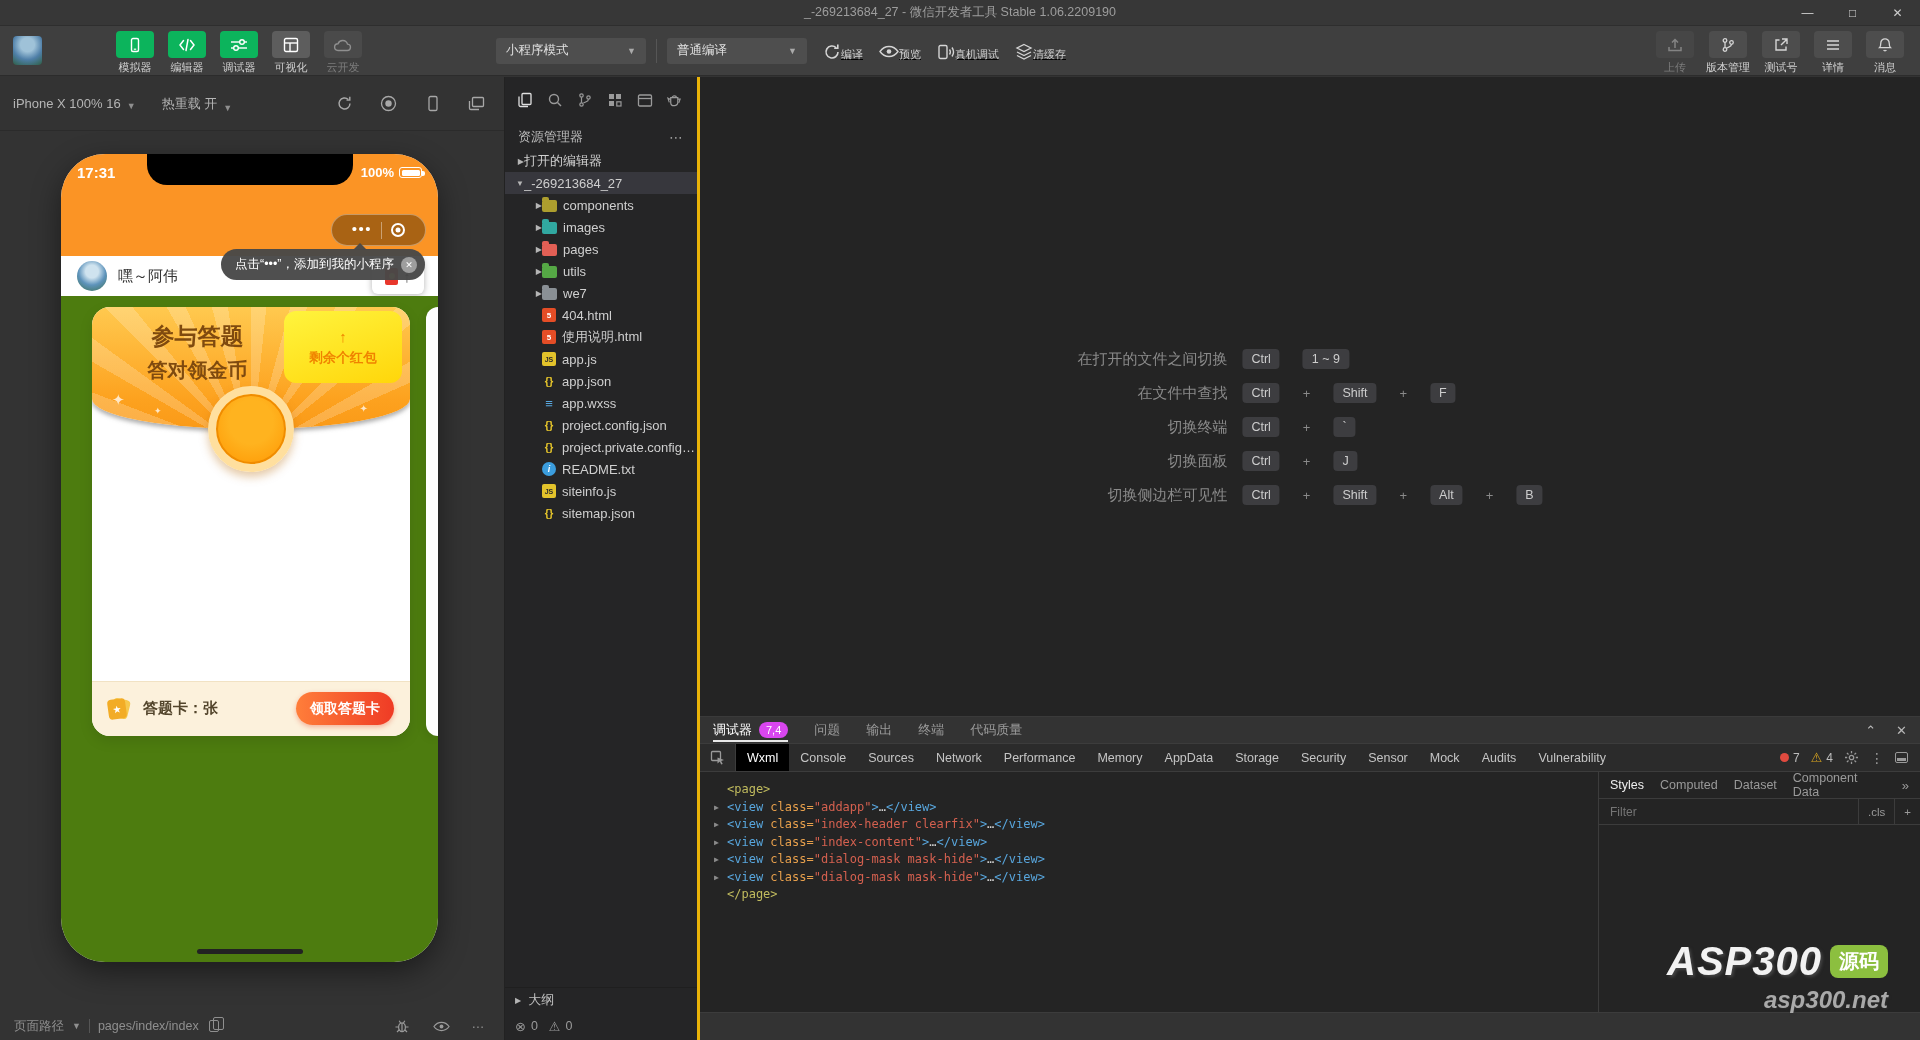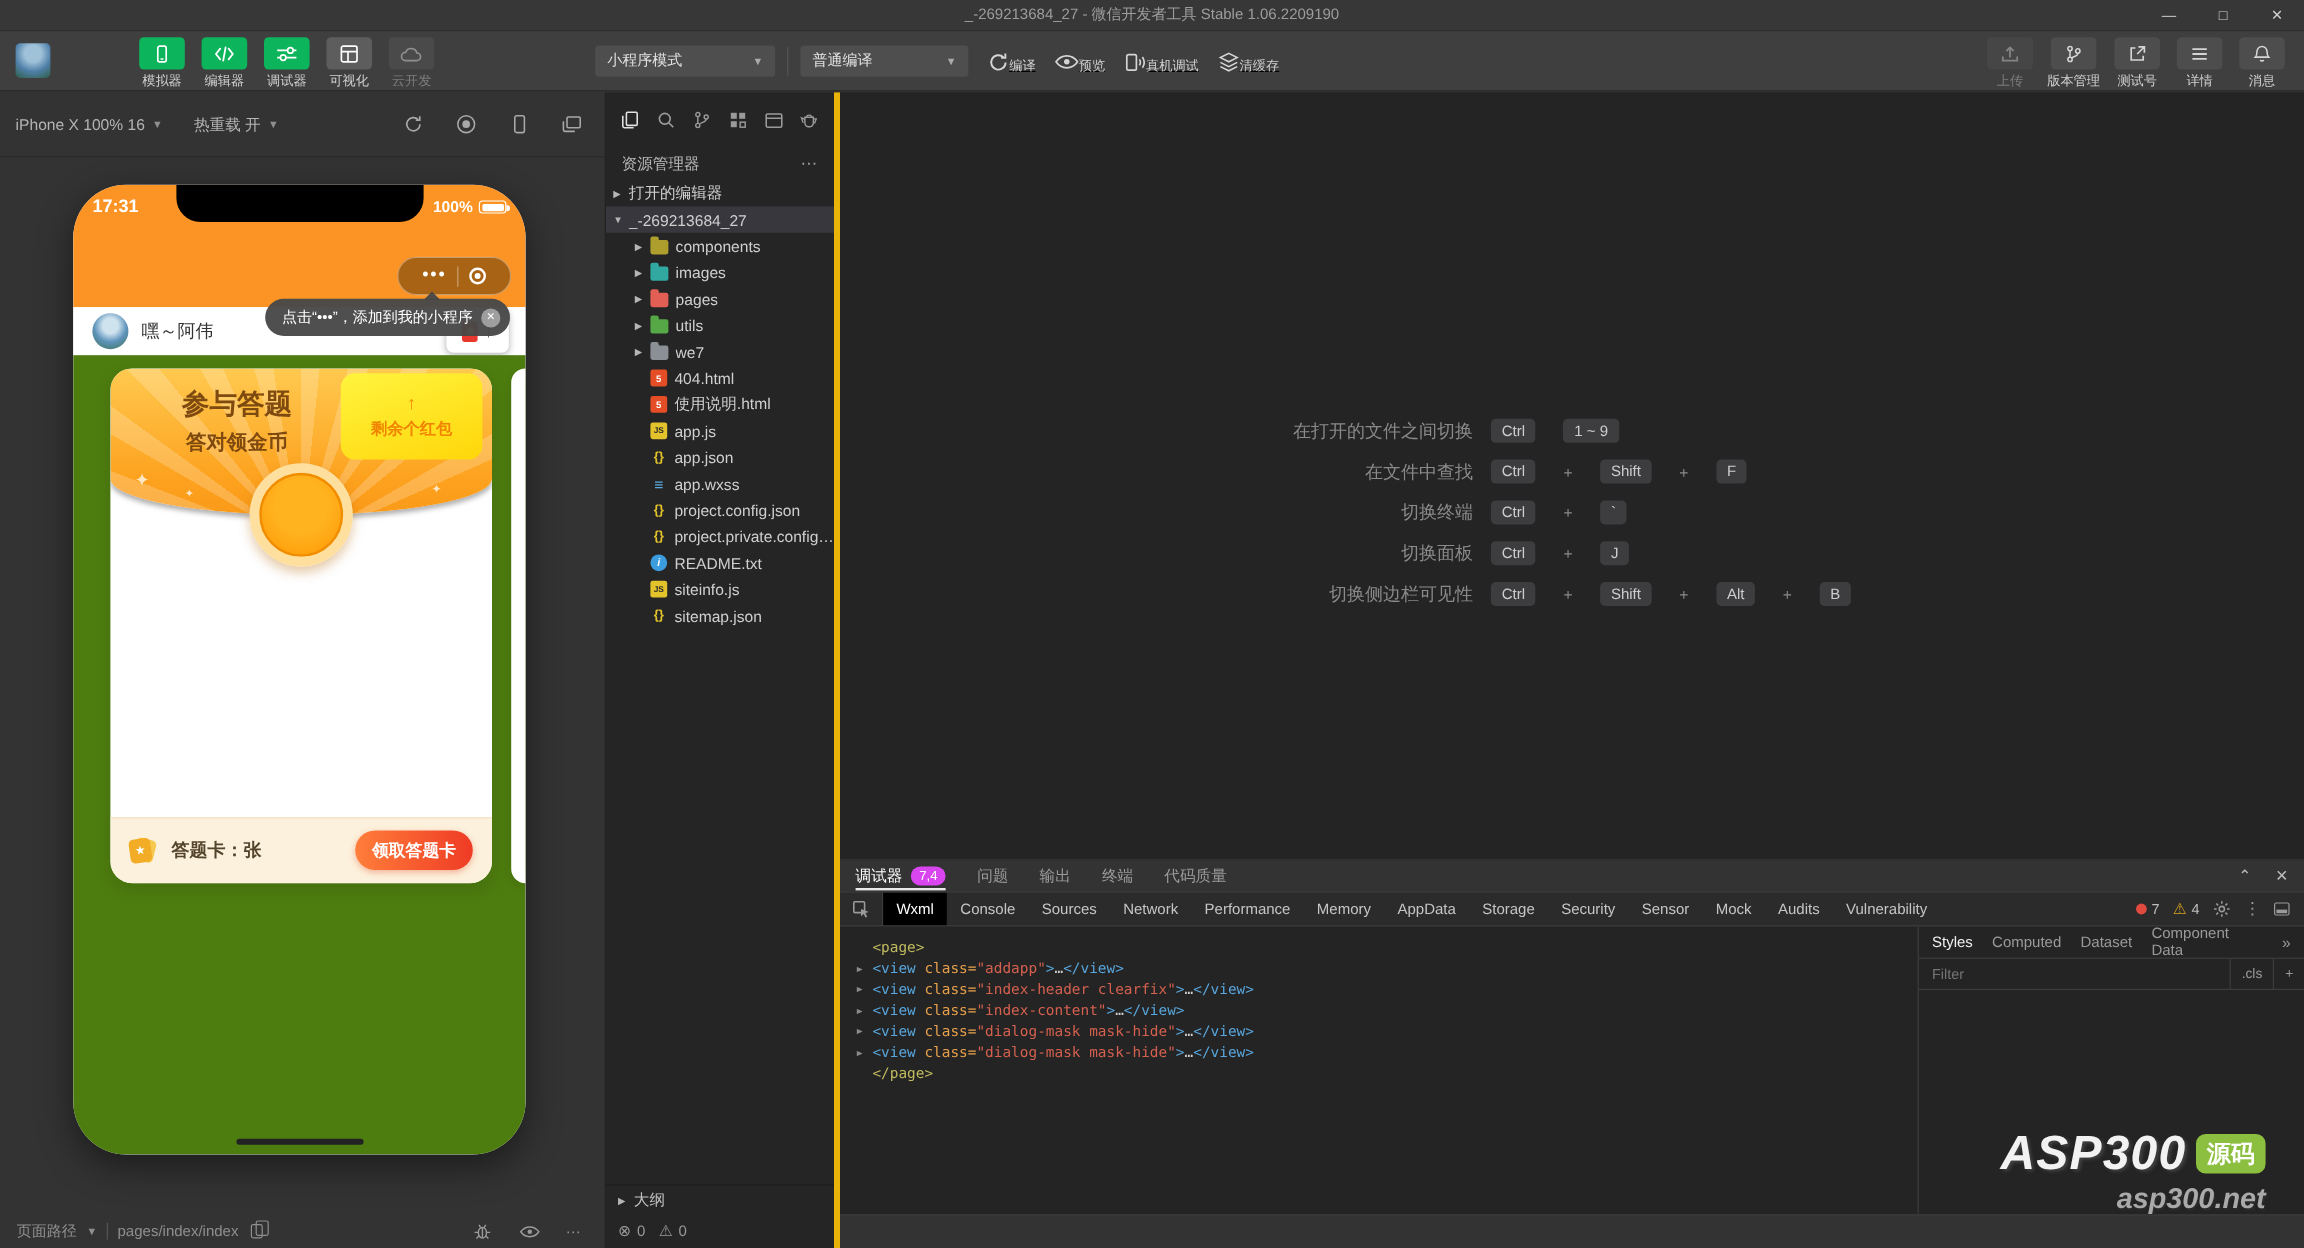--- a/index.html
+++ b/index.html
@@ -44,21 +44,21 @@
   .rb.disabled .rb-ic { opacity:.55; }
   .rb.disabled .rb-label { color:#7c7c7c; }
 
   
   .main { position:absolute; top:77px; left:0; right:0; bottom:0; display:flex; }
 
   
   .sim-panel { width:505px; background:#333; display:flex; flex-direction:column; border-right:1px solid #222; }
   .sim-toolbar { height:54px; display:flex; align-items:center; padding:0 13px; gap:26px;
     color:#b5b5b5; font-size:13px; border-bottom:1px solid #2b2b2b; }
-  .sim-sel { display:flex; align-items:center; gap:6px; }
+  .sim-sel { display:flex; align-items:flex-end; gap:6px; }
   .sim-sel .caret { font-size:9px; color:#8f8f8f; }
   .sim-icons { margin-left:auto; display:flex; gap:27px; margin-right:6px; align-items:center; }
   .sim-stage { flex:1; position:relative; }
   .sim-statusbar { height:28px; display:flex; align-items:center; padding:0 14px; gap:8px;
     color:#8f8f8f; font-size:12.5px; }
   .ssb-div { width:1px; height:14px; background:#555; }
   .copy-ic { width:10px; height:12px; border:1px solid #8f8f8f; border-radius:2px; position:relative; margin-left:2px; }
   .copy-ic::before { content:""; position:absolute; top:-4px; left:3px; width:9px; height:11px;
     border:1px solid #8f8f8f; border-radius:2px; }
   .ssb-icons { margin-left:auto; display:flex; gap:22px; align-items:center; margin-right:6px; color:#8f8f8f; }
@@ -102,21 +102,21 @@
   .ph-body { position:absolute; top:142px; left:0; right:0; bottom:0; background:#4d7c0f; }
   .card { position:absolute; left:31px; top:11px; width:318px; height:429px; background:#fff;
     border-radius:18px; box-shadow:0 5px 14px rgba(0,0,0,.10); overflow:hidden; }
   .card-top { height:122px; border-radius:0 0 50% 50% / 0 0 30px 30px; position:relative;
     background:
       repeating-conic-gradient(from 255deg at 50% 120%, rgba(255,255,255,.20) 0deg 6deg, rgba(255,255,255,0) 6deg 15deg),
       linear-gradient(180deg,#ffc94f 0%,#fda21f 75%,#fa9a18 100%);
     box-shadow:0 3px 4px rgba(110,110,110,.55); z-index:1; }
   .ct-title { position:absolute; left:18px; top:14px; width:175px; text-align:center; color:#7f4a0f; font-weight:bold; }
   .ct-l1 { font-size:23px; }
-  .ct-l2 { font-size:17px; margin-top:5px;font-family:Liberation Serif, serif; }
+  .ct-l2 { font-size:20px; margin-top:5px;font-family:Liberation Serif, serif; }
   .ribbon { position:absolute; right:8px; top:4px; width:118px; height:72px; border-radius:12px;
     background:linear-gradient(160deg,#fff43e,#ffd60a); display:flex; flex-direction:column;
     align-items:center; justify-content:center; color:#f08300; }
   .rb-arrow { font-size:15px; font-weight:bold; }
   .rb-text { font-size:13.5px; font-weight:bold; margin-top:4px; }
   .star { position:absolute; color:rgba(255,255,255,.75); }
   .star.s1 { left:20px; top:84px; font-size:15px; }
   .star.s2 { left:62px; top:99px; font-size:9px; }
   .star.s3 { right:42px; top:96px; font-size:10px; }
   .coin { position:absolute; left:50%; top:79px; transform:translateX(-50%); width:86px; height:86px;
@@ -133,21 +133,21 @@
   .cb-label { margin-left:13px; font-size:15px; font-weight:bold; color:#53452c; }
   .cb-btn { margin-left:auto; width:98px; height:33px; border-radius:17px; border:none;
     background:linear-gradient(90deg,#ff7e3a,#ef3b25); color:#fff; font-size:14px; font-weight:bold;
     display:flex; align-items:center; justify-content:center; box-shadow:0 2px 5px rgba(230,60,30,.35); }
   .next-card { position:absolute; right:0; top:11px; width:12px; height:429px; background:#fff;
     border-radius:12px 0 0 12px; box-shadow:-2px 3px 8px rgba(0,0,0,.08); }
   .home-bar { position:absolute; bottom:8px; left:50%; transform:translateX(-50%); width:106px; height:5px;
     background:#222; border-radius:3px; z-index:7; }
 
   
-  .sidebar { width:195px; background:#252526; display:flex; flex-direction:column; border-right:5px solid #eab308; }
+  .sidebar { width:195px; background:#252526; display:flex; flex-direction:column; border-right:3px solid #eab308;text-align:right; }
   .activity { height:46px; display:flex; align-items:center; gap:13px; padding:0 11px; }
   .act-ic { width:17px; height:17px; display:flex; align-items:center; justify-content:center; }
   .exp-header { height:27px; display:flex; align-items:center; padding:0 13px; color:#bbb; font-size:13px; }
   .exp-more { margin-left:auto; color:#9a9a9a; font-size:14px; letter-spacing:1px; }
   .tree { flex:1; overflow:hidden; }
   .ti { height:22px; display:flex; align-items:center; font-size:13px; color:#cfcfcf; padding-left:6px; white-space:nowrap; }
   .ti.indent1 { padding-left:24px; }
   .ti.selected { background:#37373d; }
   .ti-arrow { width:13px; font-size:8px; color:#b5b5b5; flex:0 0 13px; }
   .ti-icon { margin-right:6px; flex:0 0 auto; display:flex; }

